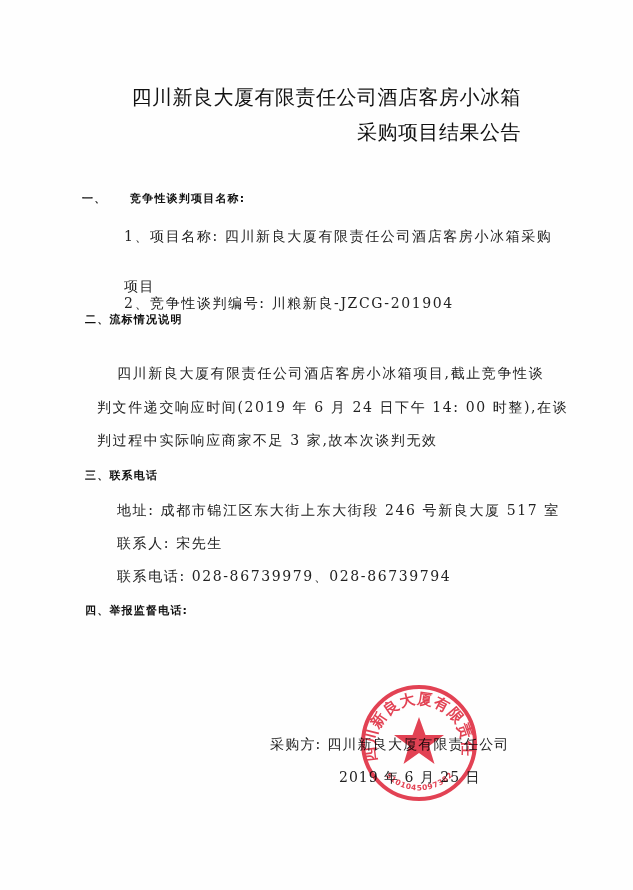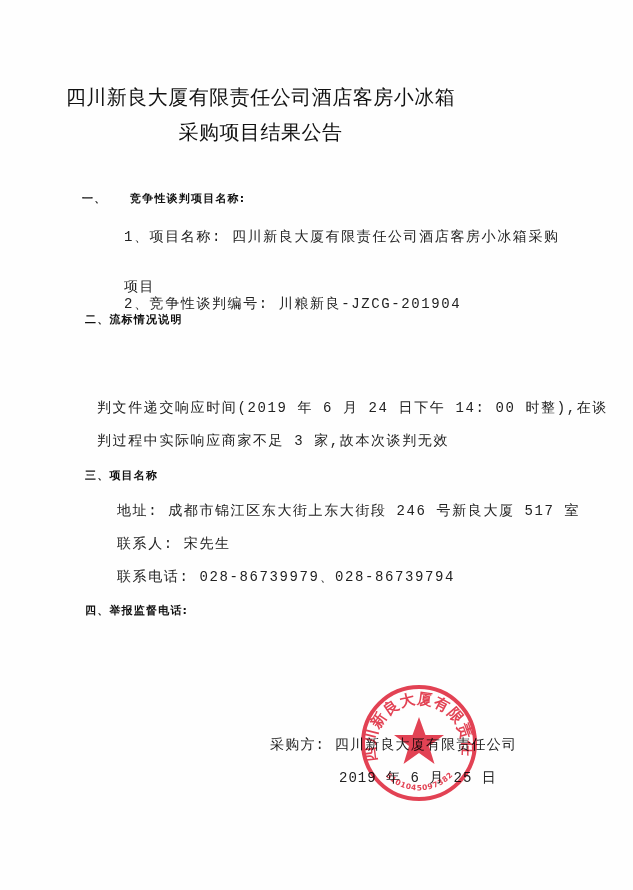--- a/index.html
+++ b/index.html
@@ -19,36 +19,35 @@
       position: absolute;
       left: 0; top: 0;
       width: 633px;
       height: 890px;
       background: #fefefe;
     }
     .title {
       position: absolute;
       left: 0;
       width: 521px;
-      text-align: center;
+      text-align: right;
       font-family: "DejaVu Sans", "Liberation Sans", sans-serif;
       font-size: 20px;
       letter-spacing: 0.5px;
       color: #111;
     }
     .title.l1 { top: 84px; }
     .title.l2 { top: 119px; }
 
     .line {
       position: absolute;
       font-size: 14px;
       white-space: nowrap;
       color: #222;
       letter-spacing: 1.6px;
-      font-family: Liberation Mono, monospace;
     }
     .heading {
       font-family: "DejaVu Sans", "Liberation Sans", sans-serif;
       font-weight: bold;
       font-size: 11px;
       letter-spacing: 1.2px;
       color: #111;
     }
     .sec-num {
       display: inline-block;
@@ -107,25 +106,26 @@
   <div class="line heading s1-head">
     <span class="sec-num">一、</span><span>竞争性谈判项目名称:</span>
   </div>
   <div class="line s1-i1">1、项目名称: 四川新良大厦有限责任公司酒店客房小冰箱采购</div>
   <div class="line s1-i1b">项目</div>
   <div class="line s1-i2">2、竞争性谈判编号: 川粮新良-JZCG-201904</div>
 
   <div class="line heading s2-head">
     <span class="sec-num">二、</span><span>流标情况说明</span>
   </div>
+  <div class="line s2-p1">四川新良大厦有限责任公司酒店客房小冰箱项目,截止竞争性谈</div>
   <div class="line s2-p2">判文件递交响应时间(2019 年 6 月 24 日下午 14: 00 时整),在谈</div>
   <div class="line s2-p3">判过程中实际响应商家不足 3 家,故本次谈判无效</div>
 
   <div class="line heading s3-head">
-    <span class="sec-num">三、</span><span>项目名称</span>
+    <span class="sec-num">三、</span><span>联系电话</span>
   </div>
   <div class="line s3-addr">地址: 成都市锦江区东大街上东大街段 246 号新良大厦 517 室</div>
   <div class="line s3-contact">联系人: 宋先生</div>
   <div class="line s3-phone">联系电话: 028-86739979、028-86739794</div>
 
   <div class="line heading s4-head">
     <span class="sec-num">四、</span><span>举报监督电话:</span>
   </div>
 
   <div class="line sig-buyer">采购方: 四川新良大厦有限责任公司</div>

